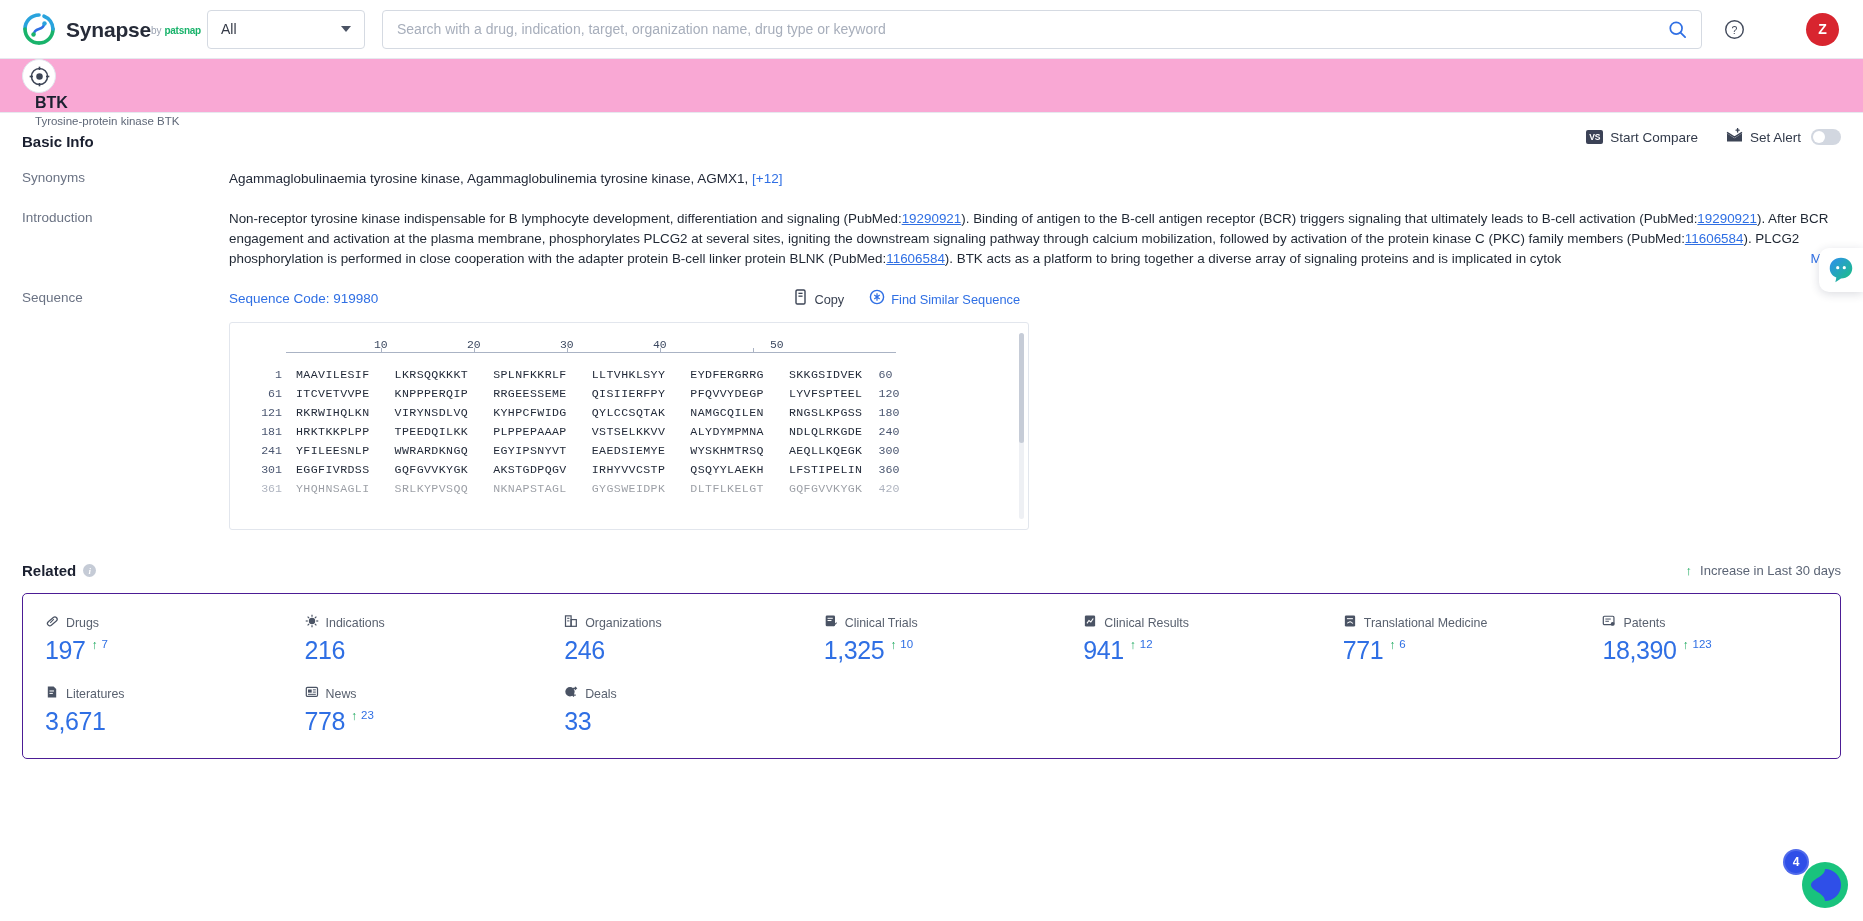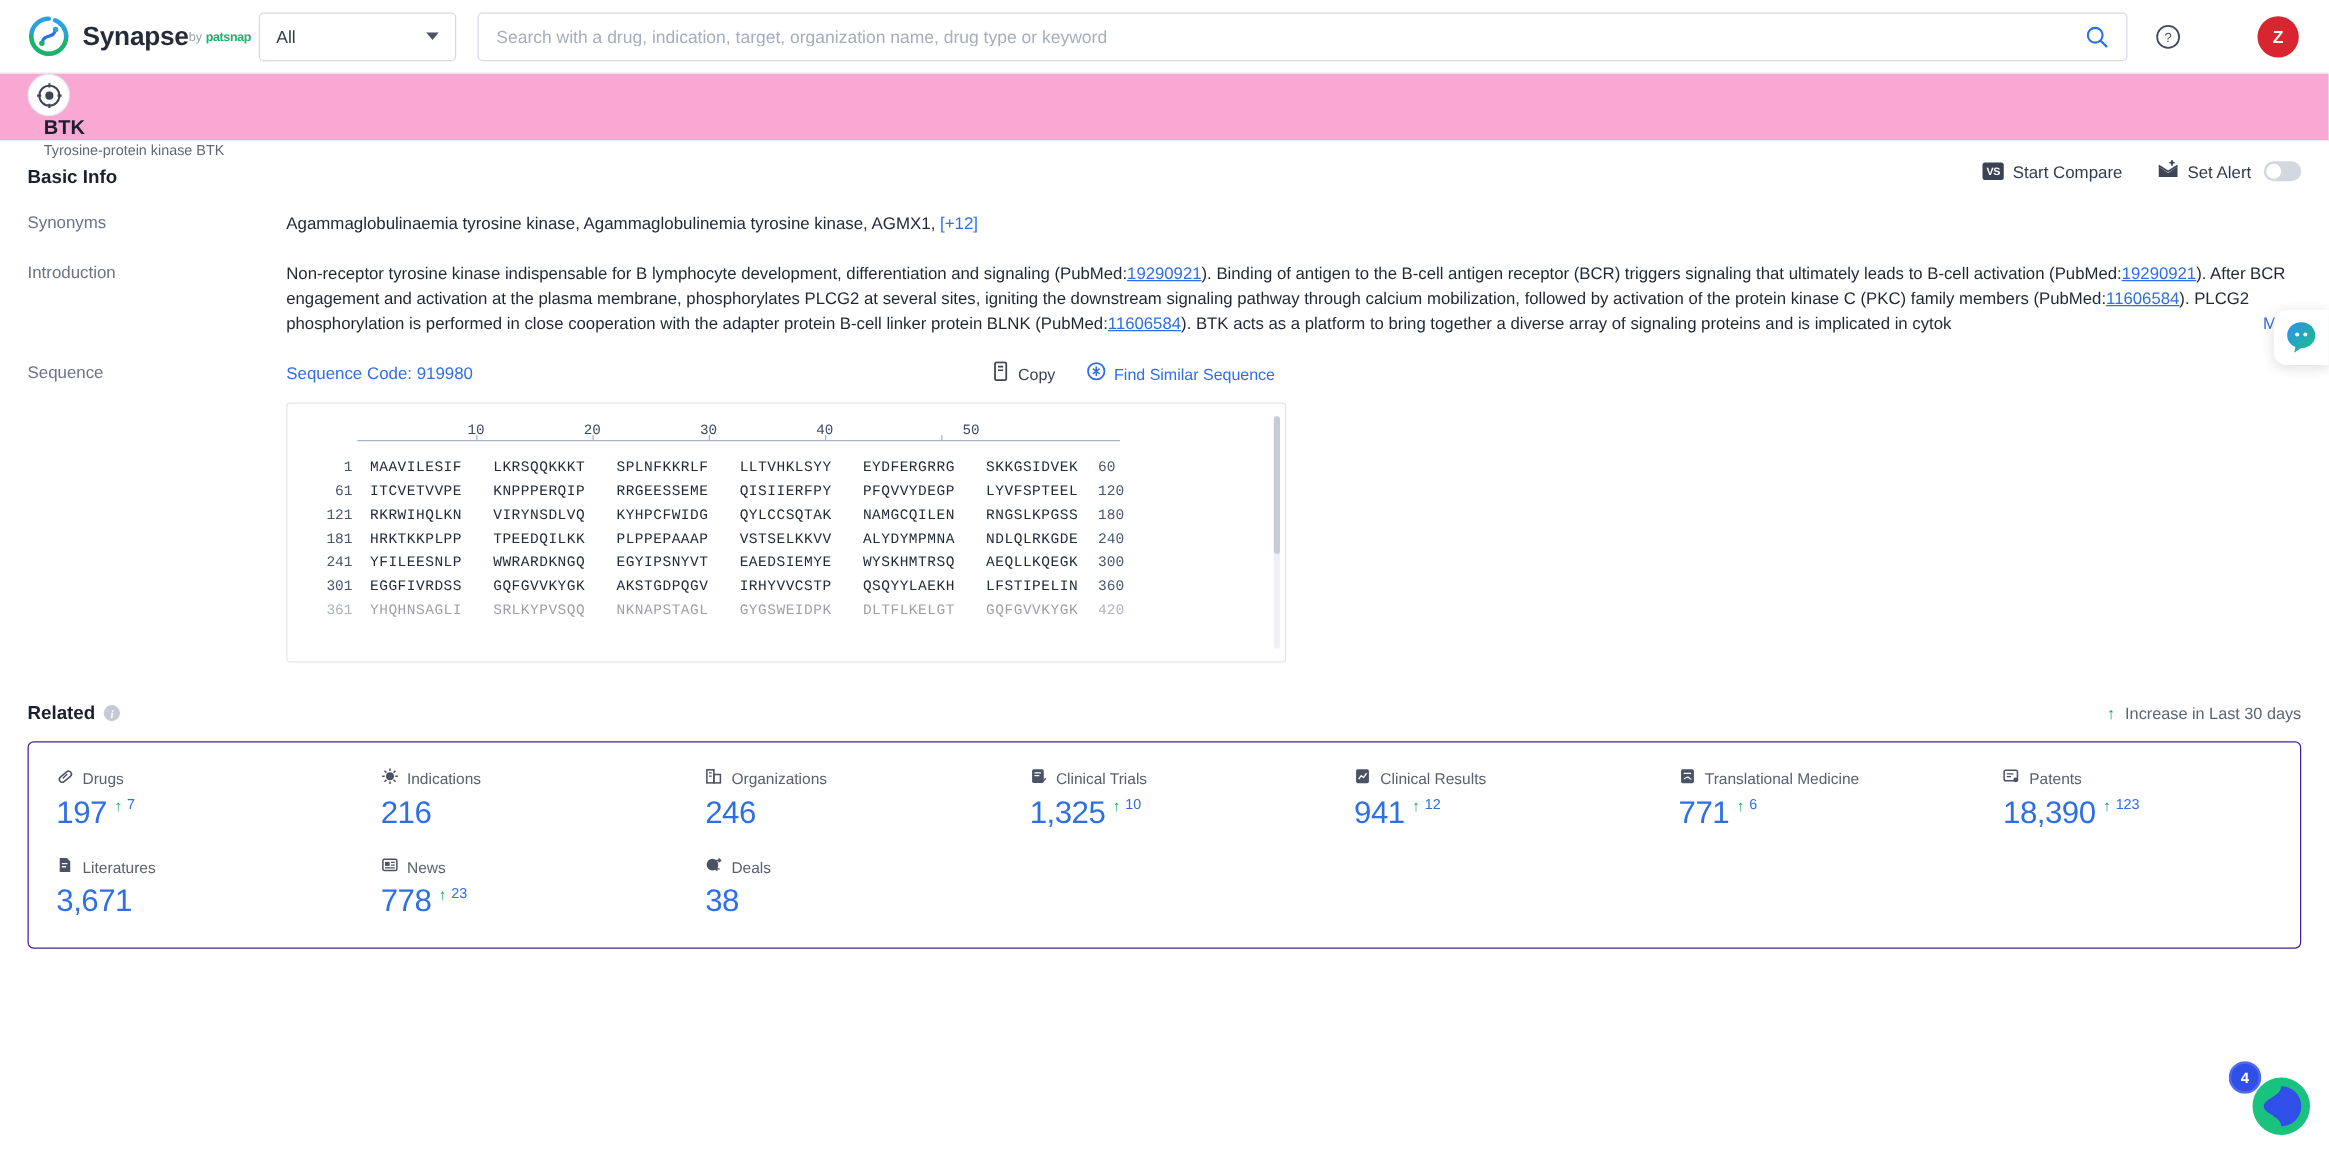--- a/index.html
+++ b/index.html
@@ -665,21 +665,21 @@
           <span>
             <svg width="14" height="14" viewBox="0 0 15 15">
                 <circle cx="6.4" cy="7.2" r="5" fill="#4a5364"></circle>
                 <path d="M9.4 3.6 L13.2 3.6 M11.6 2 L13.4 3.6 L11.6 5.2" stroke="#4a5364" stroke-width="1.2" fill="none"></path>
                 <path d="M12.6 10.8 L9 10.8 M10.6 9.2 L9 10.8 L10.6 12.4" stroke="#4a5364" stroke-width="1.2" fill="none"></path>
               </svg>
           </span>
           <span>Deals</span>
         </div>
         <div class="stat-value-row">
-          <span class="stat-value">38</span>
+          <span class="stat-value">33</span>
         </div>
       </div>
 
     </div>
   </div>
 </div>
 
 <div class="chat-mid">
   <svg width="30" height="30" viewBox="0 0 32 32">
     <defs>

